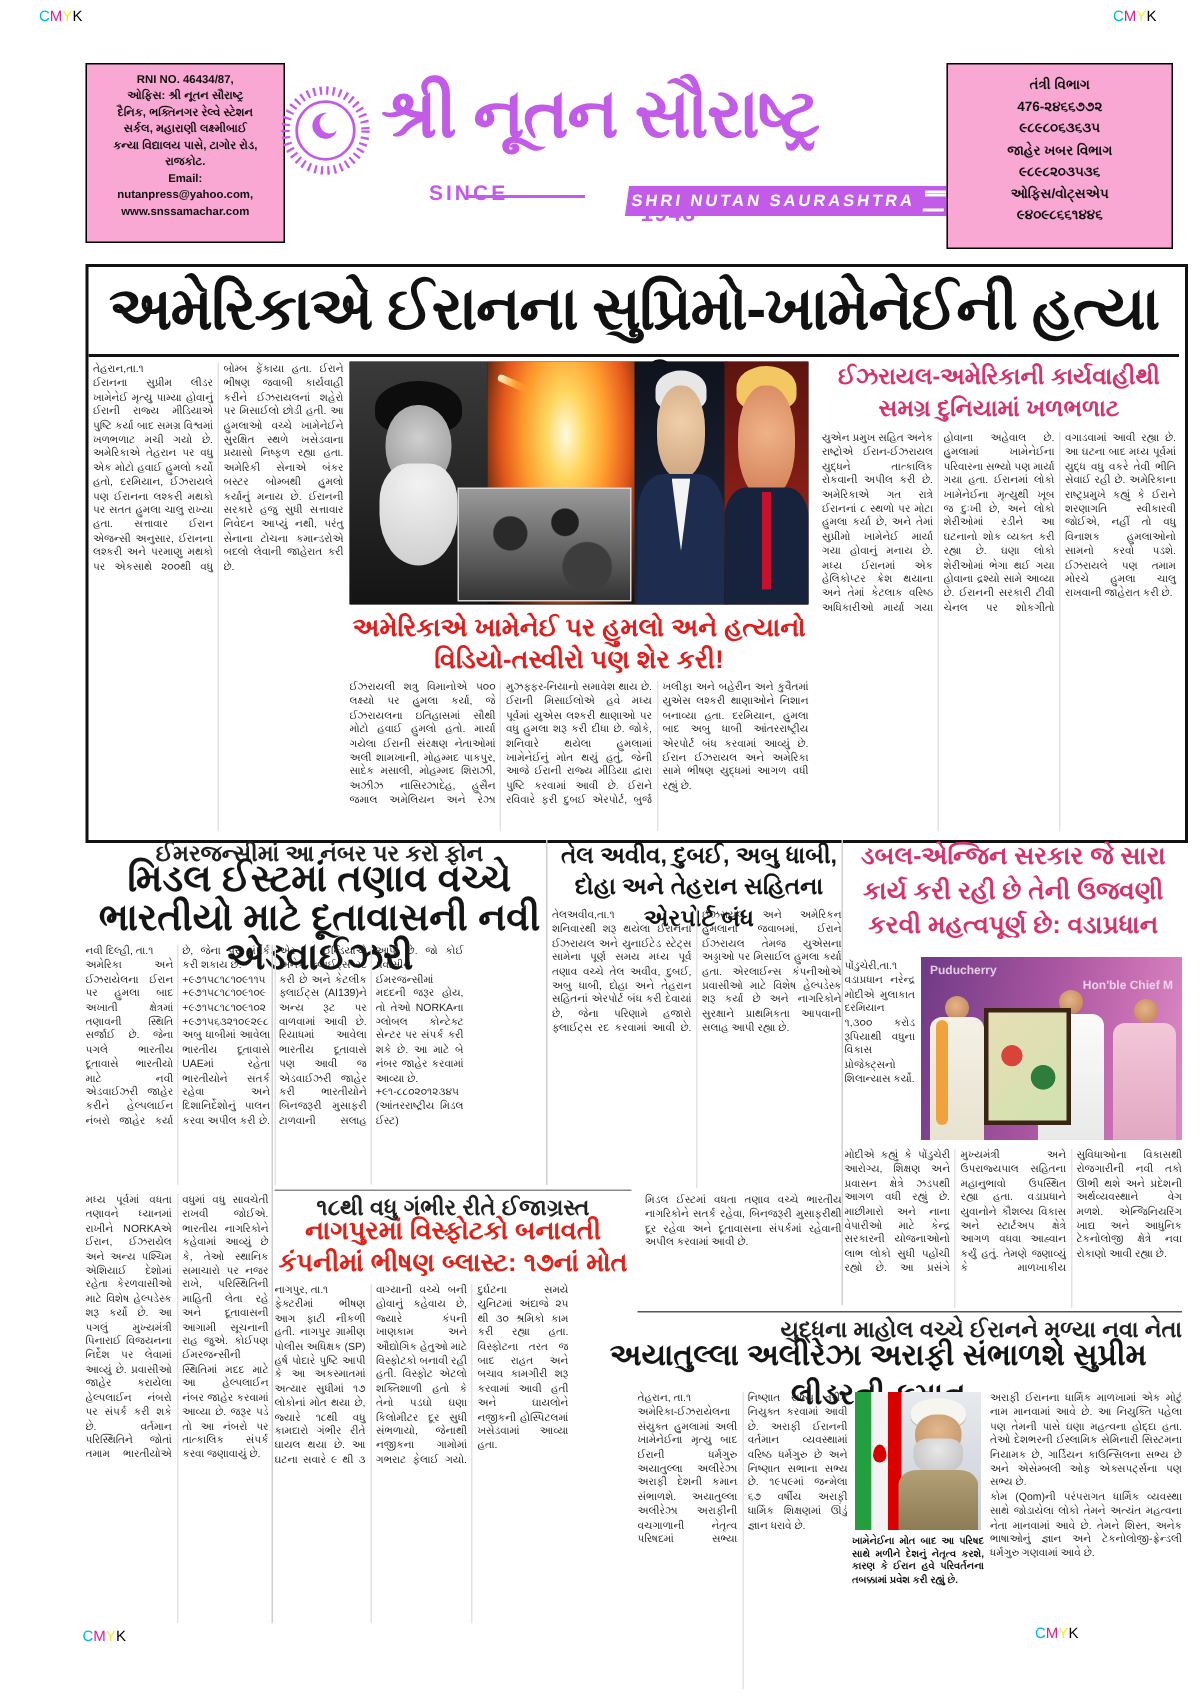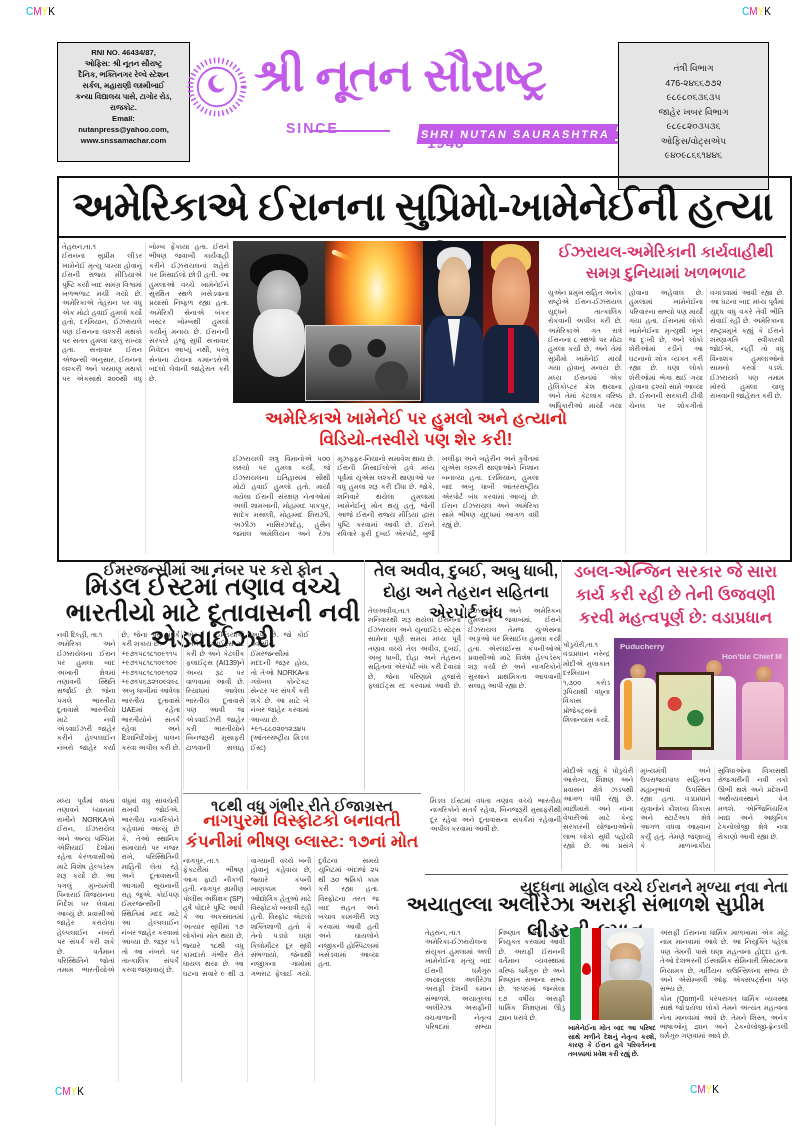--- a/index.html
+++ b/index.html
@@ -7,31 +7,31 @@
         font-family:"Liberation Sans","DejaVu Sans",sans-serif;color:#111;}
   .abs{position:absolute;}
   .ctr{text-align:center;}
   .bold{font-weight:bold;}
   .body-text{font-size:7px;line-height:9.4px;color:#1c1c1c;white-space:pre-line;text-align:justify;}
   .cols2{column-count:2;column-gap:7px;column-rule:1px solid #e3e3e3;}
   .cols3{column-count:3;column-gap:7px;column-rule:1px solid #e3e3e3;}
   .cols4{column-count:4;column-gap:6px;column-rule:1px solid #e3e3e3;}
   .rule-h{background:#222;height:1px;}
   .rule-v{background:#cfcfcf;width:1px;}
-  .infobox{border:1.5px solid #000;background:#e5e5e5;}
+  .infobox{border:1.5px solid #000;background:#f9a8d4;}
   .cmyk{font-size:10px;font-weight:normal;letter-spacing:0;}
   .cmyk .c{color:#00b7eb}.cmyk .m{color:#ec1c8d}.cmyk .y{color:#f5ee31}.cmyk .k{color:#000}
   .purple{color:#c25ce8;margin-left:32px;}
   .masthead-title{font-size:46px;font-weight:800;color:#c25ce8;letter-spacing:-1px;}
   .masthead-band{background:#c25ce8;color:#fff;font-weight:bold;font-size:11px;letter-spacing:2px;
                  display:flex;align-items:center;justify-content:center;}
   .mast-line{border:1.5px solid #000;font-size:10.5px;font-weight:bold;display:flex;align-items:center;justify-content:center;}
   .main-frame{border:2px solid #111;}
   .main-headline{font-size:40px;font-weight:800;letter-spacing:-1px;line-height:56px;border-bottom:2px solid #111;}
-  .red-caption{color:#e11d1d;font-size:17px;font-weight:800;line-height:21px;margin-left:30px;}
+  .red-caption{color:#e11d1d;font-size:17px;font-weight:800;line-height:21px;}
   .pink-head{color:#d6336c;font-weight:800;}
   .red-head{color:#e02218;font-weight:800;}
   .strap{font-size:15px;font-weight:bold;color:#222;}
   .sec-head{font-weight:800;color:#151515;}
   
   .photo{overflow:hidden;}
   .main-photo{background:linear-gradient(180deg,#17120e,#090909);}
   .kh{background:linear-gradient(180deg,#3a3a3a,#141414);}
   .kh-turban{position:absolute;left:18%;top:8%;width:64%;height:22%;background:#0d0d0d;border-radius:50% 50% 40% 40%;}
   .kh-face{position:absolute;left:26%;top:18%;width:48%;height:34%;background:radial-gradient(circle at 50% 40%,#cfcfcf,#8f8f8f);border-radius:48%;}
@@ -110,21 +110,21 @@
   <div class="abs purple bold" style="left:254px;top:120px;font-size:14px;letter-spacing:2px;">SINCE</div>
   <div class="abs" style="left:312px;top:130px;width:78px;height:2px;background:#c25ce8;"></div>
   <div class="abs purple bold" style="left:395px;top:134px;font-size:15px;letter-spacing:1px;">1948</div>
   <div class="abs masthead-band" style="left:255px;top:120px;width:0px;height:0px;"></div>
 
   <div class="abs masthead-band" style="left:418px;top:124px;width:215px;height:20px;transform:skewX(-8deg);">
     <span>SHRI NUTAN SAURASHTRA</span>
     <span class="band-bars"></span>
   </div>
 
-  <div class="abs infobox ctr" style="left:618px;top:42px;width:145px;height:110px;padding:18px 2px;font-size:9px;font-weight:normal;line-height:14.5px;">
+  <div class="abs infobox ctr" style="left:631px;top:42px;width:145px;height:110px;padding:6px 2px;font-size:9px;font-weight:bold;line-height:14.5px;">
     <div>તંત્રી વિભાગ</div>
     <div>476-૨૪૬૬૭૭૨</div>
     <div>૯૮૯૮૦૬૩૬૩૫</div>
     <div>જાહેર ખબર વિભાગ</div>
     <div>૯૮૯૮૨૦૩૫૩૬</div>
     <div>ઓફિસ/વોટ્સએપ</div>
     <div>૯૪૦૯૮૬૬૧૪૪૬</div>
   </div>
 
 

